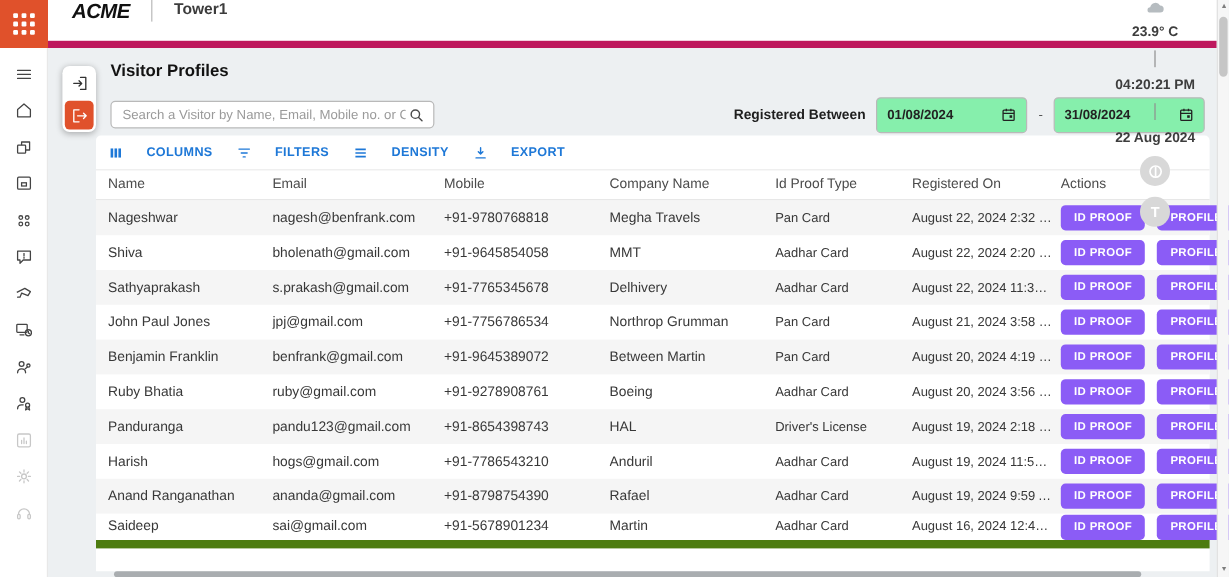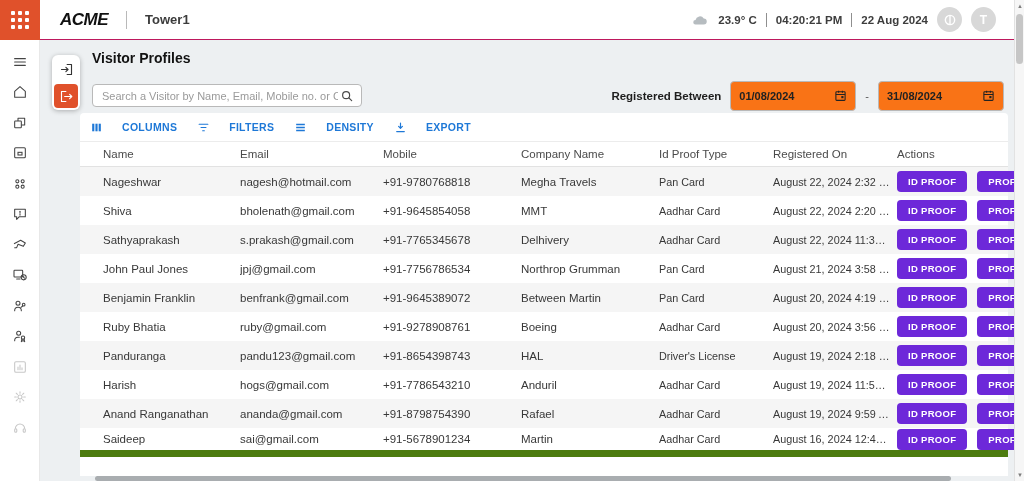--- a/index.html
+++ b/index.html
@@ -1,28 +1,28 @@
 <!DOCTYPE html>
 <html><head>
 <meta charset="utf-8">
 <style>
   * { margin:0; padding:0; box-sizing:border-box; }
   html,body { width:1024px; height:481px; overflow:hidden; }
   body { font-family:"Liberation Sans", sans-serif; background:#edf0f2; position:relative; }
 
   
   .topbar { position:absolute; left:0; top:0; width:1014px; height:40px; background:#ffffff;
-            border-bottom:1px solid #be185d; display:flex; align-items:center; z-index:6; }
+            border-bottom:6px solid #be185d; display:flex; align-items:flex-start; z-index:6; }
   .apps-btn { width:40px; height:40px; background:#e0512b; display:flex; align-items:center; justify-content:center; cursor:pointer; }
   .apps-grid { display:grid; grid-template-columns:repeat(3,4px); grid-template-rows:repeat(3,4px); gap:3px; }
   .apps-grid span { width:4px; height:4px; background:#fff; border-radius:1px; }
   .brand { font-weight:bold; font-style:italic; font-size:17px; letter-spacing:-0.5px; color:#111; margin-left:20px; }
   .brand-divider { width:1px; height:18px; background:#b9b9b9; margin:0 18px; }
   .site-name { font-size:13px; color:#3c3c3c; font-weight:600; }
-  .topbar-right { margin-left:auto; margin-right:18px; display:flex; align-items:center; gap:9px; }
+  .topbar-right { margin-left:auto; margin-right:18px; display:flex; align-items:center; gap:9px;flex-direction:column; }
   .topbar-right .meta { font-size:11.5px; font-weight:600; color:#3d3d3d; white-space:nowrap; }
   .meta-sep { width:1px; height:14px; background:#8f8f8f; }
   .circle-btn { width:25px; height:25px; border-radius:50%; background:#d8d8d8; border:none; display:flex;
                 align-items:center; justify-content:center; cursor:pointer; color:#fff; font-weight:bold; font-size:12px; }
 
   
   .sidebar { position:absolute; left:0; top:40px; width:40px; height:441px; background:#fff;
              border-right:1px solid #e8e8e8; display:flex; flex-direction:column; align-items:center;
              padding-top:13px; gap:13.5px; z-index:5; }
   .side-icon { width:17px; height:17px; display:flex; align-items:center; justify-content:center; cursor:pointer; }
@@ -41,43 +41,43 @@
 
   .search-wrap { position:absolute; left:92px; top:84px; width:270px; height:23px; background:#fff;
                  border:1px solid #b9b9b9; border-radius:4px; display:flex; align-items:center; }
   .search-input { flex:1; border:none; outline:none; background:transparent; font-size:11px; color:#333;
                   padding:0 2px 0 9px; font-family:"Liberation Sans", sans-serif; min-width:0; }
   .search-input::placeholder { color:#9a9a9a; }
   .search-icon { flex:0 0 auto; margin-right:7px; display:flex; }
 
   .range-wrap { position:absolute; right:20px; top:84px; height:23px; display:flex; align-items:center; gap:9px; }
   .range-label { font-size:11.5px; font-weight:bold; color:#1e1e1e;margin-left:27px; }
-  .date-input { width:126px; height:23px; background:#f97316; border:1px solid #b9b9b9; border-radius:4px;
+  .date-input { width:126px; height:23px; background:#86efac; border:1px solid #b9b9b9; border-radius:4px;
                 display:flex; align-items:center; justify-content:space-between; padding:14px 8px; cursor:pointer; }
   .date-input .val { font-size:11px; font-weight:600; color:#222; }
   .range-sep { font-size:11px; color:#555; }
 
   
   .card { position:absolute; left:80px; top:113px; width:928px; height:363px; background:#fff; border-radius:4px 4px 0 0; }
   .toolbar { height:28px; display:flex; align-items:center; gap:20px; padding-left:10px; }
   .tb-btn { display:flex; align-items:center; gap:19px; border:none; background:none; color:#1e78d7;
             font-size:10.5px; font-weight:bold; letter-spacing:0.3px; cursor:pointer; font-family:"Liberation Sans", sans-serif; }
   .tb-btn svg { display:block; }
 
   .thead, .trow { display:grid; grid-template-columns:137px 143px 138px 138px 114px 124px 1fr;
-                  align-items:center; padding-left:23px; }
+                  align-items:center; padding-left:10px; }
   .thead { height:26px; border-top:1px solid #ececec; border-bottom:1px solid #e2e2e2;
            font-size:11.5px; color:#4b4b4b; }
   .trow { height:29px; font-size:11.5px; color:#383838; }
   .trow.alt { background:#f5f5f5; }
   .trow:last-child { border-bottom:7px solid #4d7c0f; }
   .td { overflow:hidden; white-space:nowrap; text-overflow:ellipsis; padding-right:6px; }
   .td-id_proof, .td-registered { font-size:10.8px; }
   .td-actions { display:flex; gap:10px; overflow:visible; }
-  .action-btn { background:#6d28d9; color:#fff; border:none; border-radius:4px; height:21px; padding:0 11px;
+  .action-btn { background:#8b5cf6; color:#fff; border:none; border-radius:4px; height:21px; padding:0 11px;
                 font-size:9.5px; font-weight:bold; letter-spacing:0.3px; cursor:pointer;
                 font-family:"Liberation Sans", sans-serif; }
 
   
   .vscroll { position:absolute; right:0; top:0; width:10px; height:481px; background:#f6f6f6;
              border-left:1px solid #e2e2e2; z-index:10; }
   .vscroll .arrow { position:absolute; left:0; width:10px; font-size:6px; color:#7d7d7d; text-align:center; cursor:pointer; }
   .vscroll .arrow.up { top:3px; }
   .vscroll .arrow.down { bottom:3px; }
   .vscroll .thumb { position:absolute; left:1px; top:14px; width:7px; height:50px; background:#c6c6c6; border-radius:4px; cursor:pointer; }
@@ -298,21 +298,21 @@
     <div class="td">Mobile</div>
     <div class="td">Company Name</div>
     <div class="td">Id Proof Type</div>
     <div class="td">Registered On</div>
     <div class="td">Actions</div>
   </div>
 
   <div>
       <div class="trow alt">
         <div class="td td-name">Nageshwar</div>
-        <div class="td td-email">nagesh@hotmail.com</div>
+        <div class="td td-email">nagesh@benfrank.com</div>
         <div class="td td-mobile">+91-9780768818</div>
         <div class="td td-company">Megha Travels</div>
         <div class="td td-id_proof">Pan Card</div>
         <div class="td td-registered">August 22, 2024 2:32 PM</div>
         <div class="td td-actions">
           <button class="action-btn">ID PROOF</button>
           <button class="action-btn">PROFILE</button>
         </div>
       </div>
       <div class="trow">

